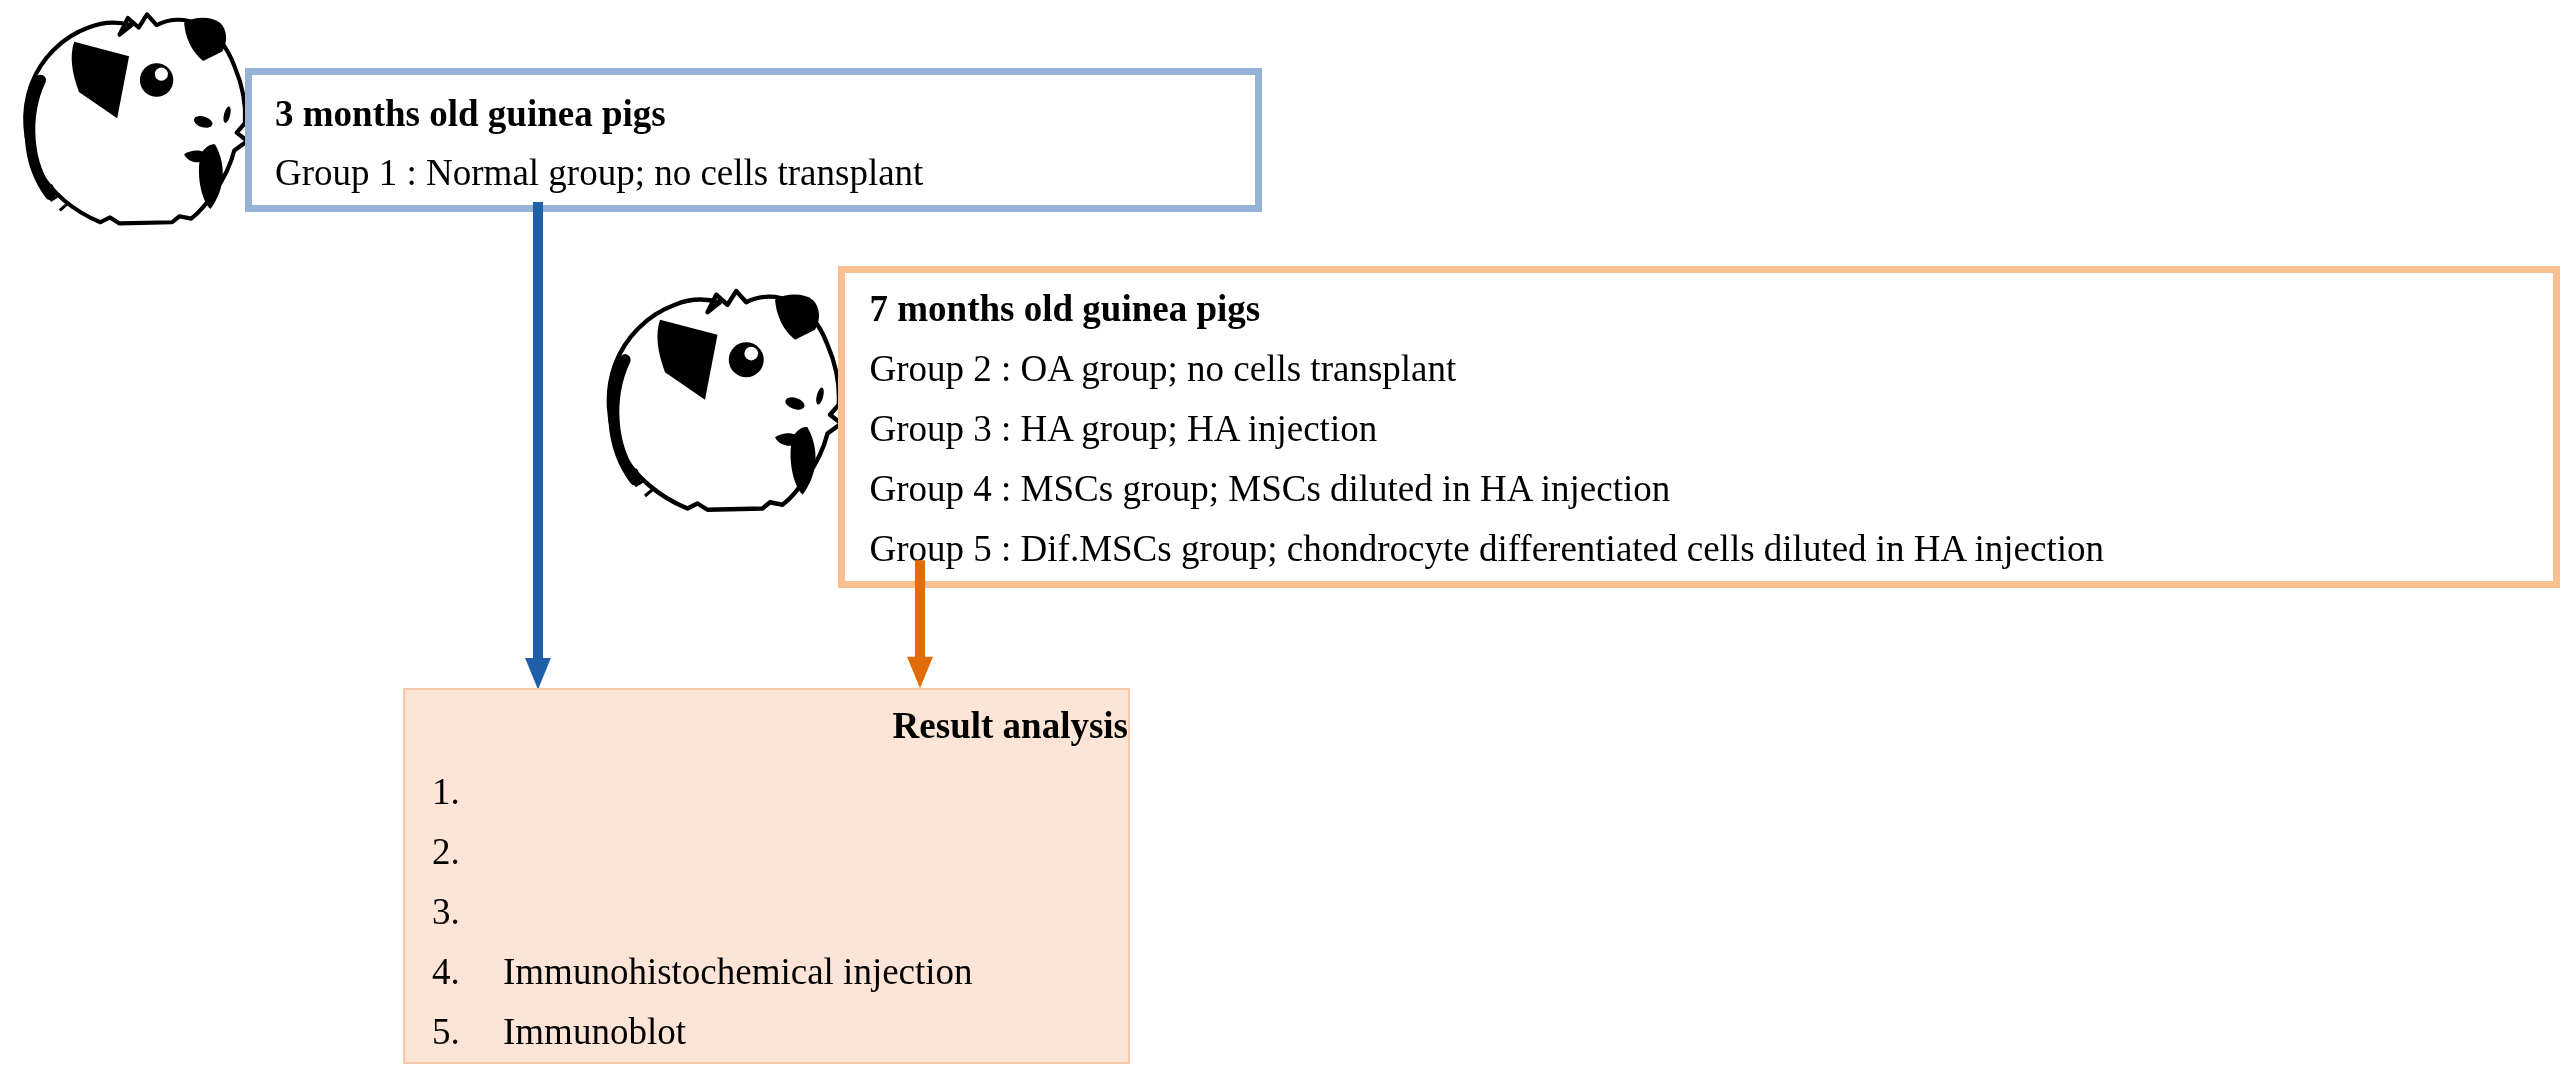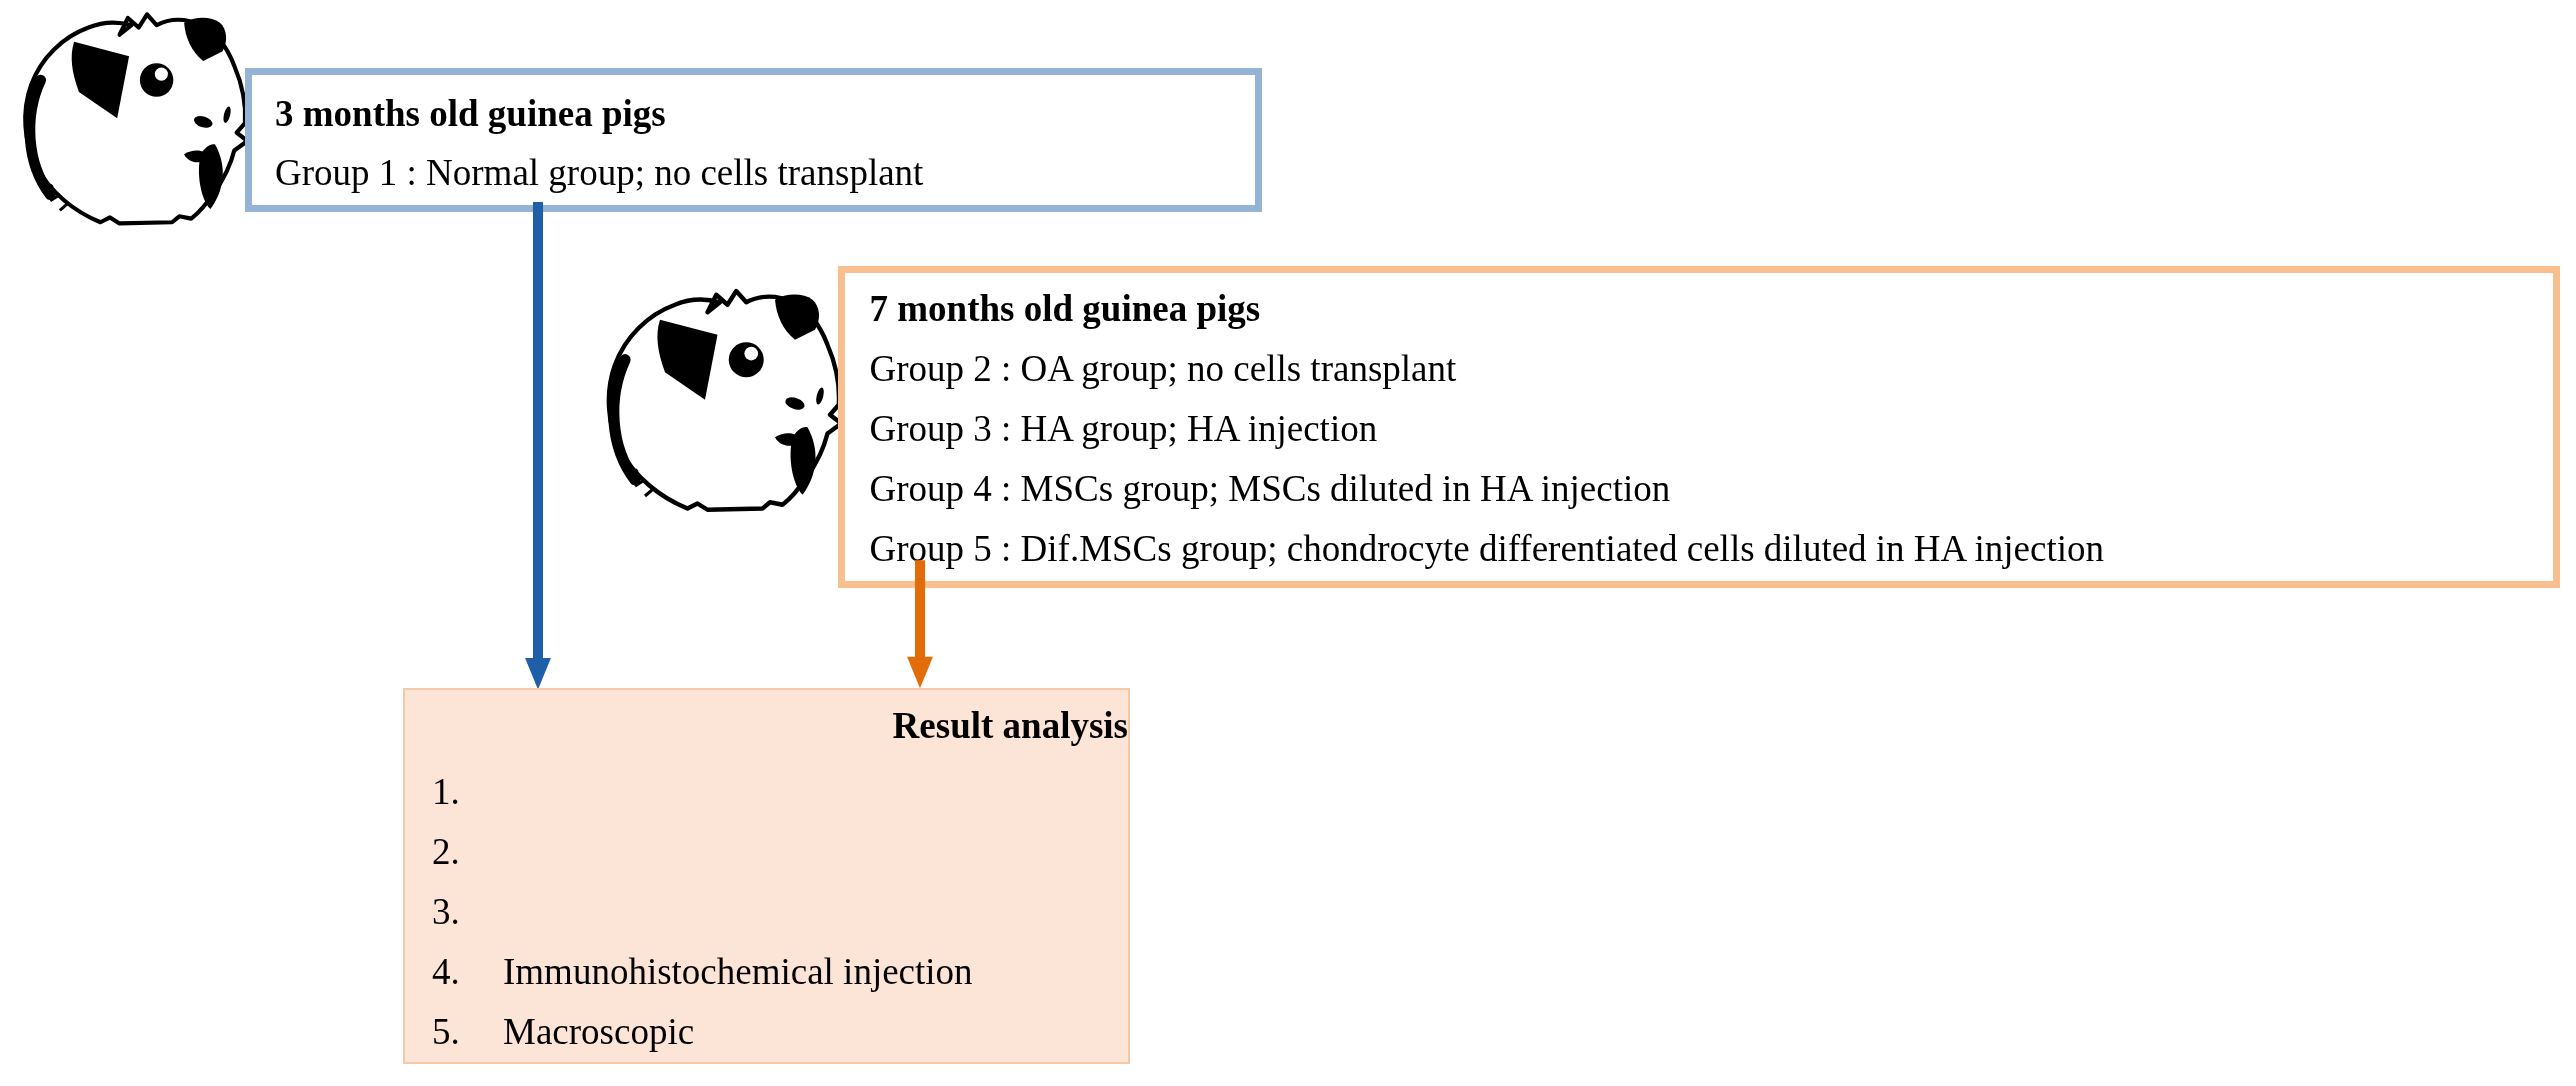--- a/index.html
+++ b/index.html
@@ -121,19 +121,19 @@
       </div>
       <div class="result-item">
         <span class="num">3.</span>
       </div>
       <div class="result-item">
         <span class="num">4.</span>
         <span class="label">Immunohistochemical injection</span>
       </div>
       <div class="result-item">
         <span class="num">5.</span>
-        <span class="label">Macroscopic</span>
+        <span class="label">Immunoblot</span>
       </div>
     </div>
   </div>
 
 </div>
 
 
 </body></html>

